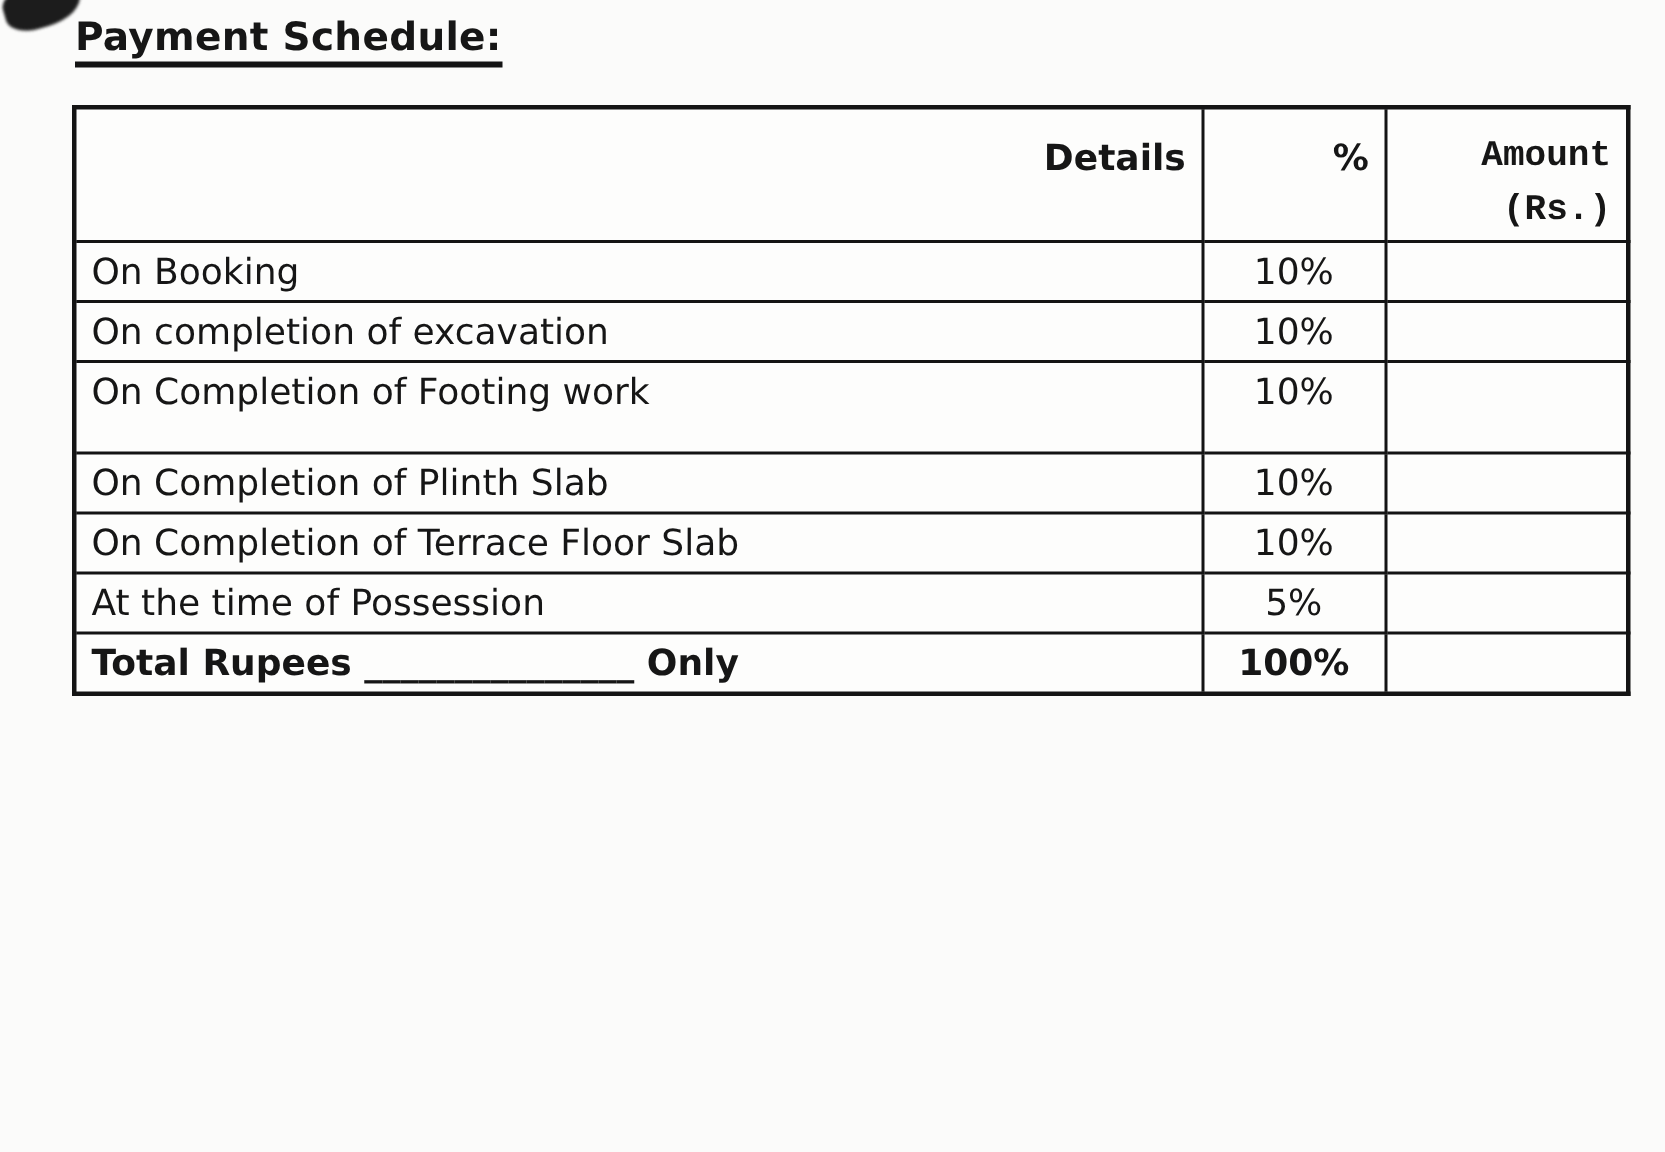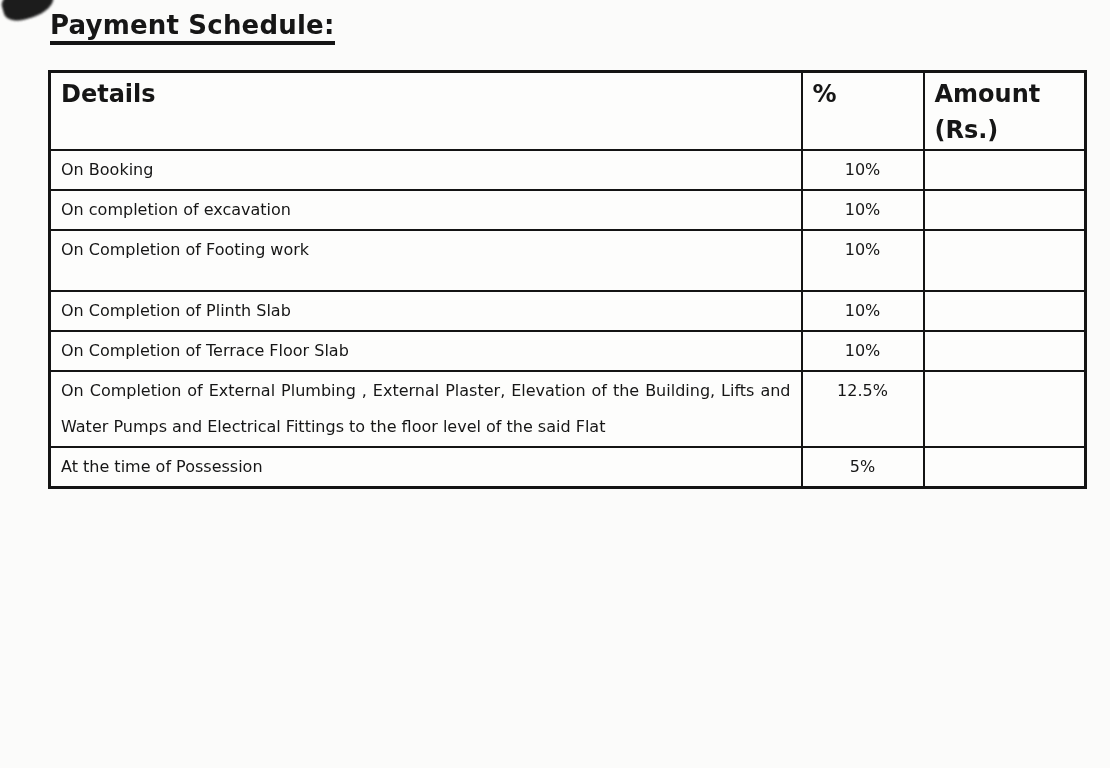--- a/index.html
+++ b/index.html
@@ -61,31 +61,31 @@
   table.schedule td {
     border: 2px solid #141414;
   }
   table.schedule {
     border-width: 3px;
   }
   th, td {
     padding: 1px 10px;
     vertical-align: top;
     line-height: 36px;
-    font-size: 16px;
+    font-size: 24px;
   }
   thead tr { height: 78px; }
   th {
     font-weight: bold;
     font-size: 24px;
-    text-align: left;
-    padding-top: 3px;
+    text-align: right;
+    padding-top: 14px;
     margin-top: 39px;
   }
-  th .amt-line { line-height: 36px; }
+  th .amt-line { line-height: 36px; font-family: Liberation Mono, monospace; }
   tbody tr { height: 37px; }
   tbody tr.row-tall { height: 61px; }
   tbody tr.row-total { height: 40px; }
   td.cell-details {
     text-align: justify;
     text-justify: inter-word;
   }
   td.cell-percent {
     text-align: center;
     padding: 1px 4px;
@@ -142,24 +142,24 @@
     <td class="cell-details">On Completion of Plinth Slab</td>
     <td class="cell-percent">10%</td>
     <td class="cell-amount"></td>
   </tr>
         <tr>
     <td class="cell-details">On Completion of Terrace Floor Slab</td>
     <td class="cell-percent">10%</td>
     <td class="cell-amount"></td>
   </tr>
         <tr>
-    <td class="cell-details">On Completion of External Plumbing , External Plaster, Elevation of the Building, Lifts and Water Pumps and Electrical Fittings to the floor level of the said Flat</td>
-    <td class="cell-percent">12.5%</td>
+    <td class="cell-details">At the time of Possession</td>
+    <td class="cell-percent">5%</td>
     <td class="cell-amount"></td>
   </tr>
-        <tr>
-    <td class="cell-details">At the time of Possession</td>
-    <td class="cell-percent">5%</td>
+        <tr class="row-total">
+    <td class="cell-details">Total Rupees _______________ Only</td>
+    <td class="cell-percent">100%</td>
     <td class="cell-amount"></td>
   </tr>
       </tbody>
   </table>
 </div>
 
 </body></html>

